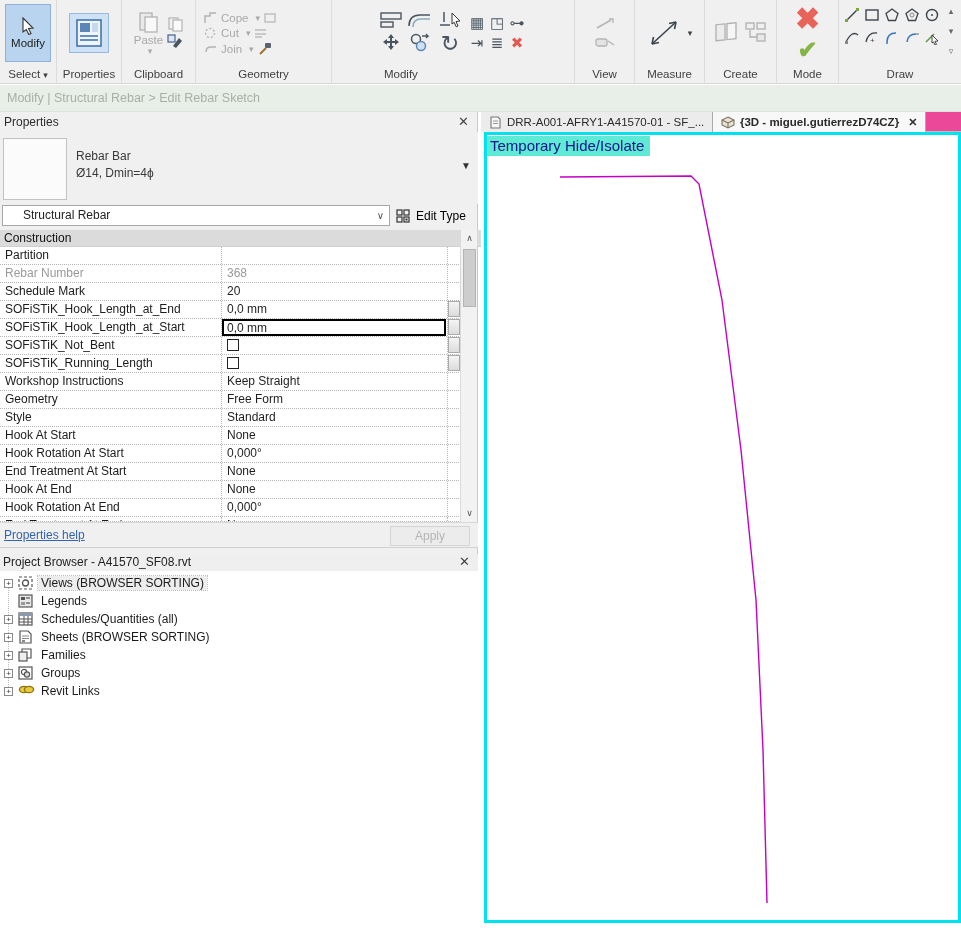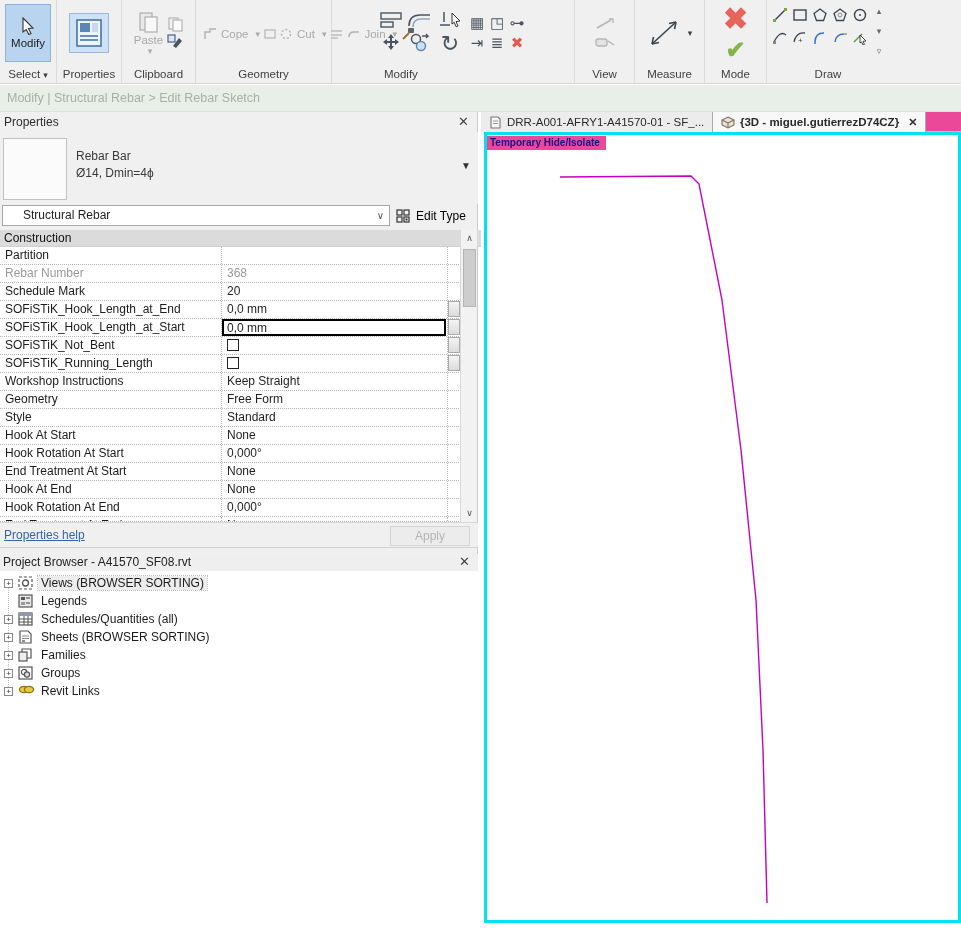--- a/index.html
+++ b/index.html
@@ -21,21 +21,21 @@
 
   .modify-big-btn { width:46px; height:58px; background:#b9d4ee; border:1px solid #8fb3d6;
     display:flex; flex-direction:column; align-items:center; justify-content:center; gap:2px; }
   .modify-big-btn span { font-size:11.5px; color:#222; }
 
   .props-btn { width:40px; height:40px; background:#cfe2f5; border:1px solid #9abadc;
     display:flex; align-items:center; justify-content:center; }
 
   .paste-btn { display:flex; flex-direction:column; align-items:center; color:#a9a9a9; font-size:11.5px; }
 
-  .geo-rows { display:flex; flex-direction:row; gap:3px; padding-top:2px; }
+  .geo-rows { display:flex; flex-direction:column; gap:3px; padding-top:2px; }
   .geo-row { display:flex; align-items:center; gap:4px; font-size:11.5px; color:#a9a9a9; }
 
   .mod-grid { display:flex; gap:6px; align-items:center; }
   .mod-col { display:flex; flex-direction:column; gap:5px; align-items:center; }
   .small-grid { display:grid; grid-template-columns:repeat(3,18px); grid-auto-rows:18px;
     gap:2px; align-items:center; justify-items:center; }
 
   .glyph { font-size:15px; color:#4a5560; line-height:1; }
   .glyph.red { color:#e05a52; }
   .big-x { font-size:30px; color:#e8645a; line-height:1; font-weight:bold; }
@@ -127,22 +127,22 @@
     background:#ec4899; border-bottom:1px solid #bdbdbd; display:flex; }
   .vtab { display:flex; align-items:center; gap:5px; padding:0 8px; height:20px;
     border-right:1px solid #ababab; background:#ececec; font-size:11.5px; color:#2a2a2a;
     white-space:nowrap; overflow:hidden; max-width:232px; }
   .vtab.active { background:#f8f8f8; font-weight:bold; }
   .vtab .tab-close { font-size:11px; font-weight:bold; color:#333; margin-left:4px; }
 
   #canvas { position:absolute; left:481px; top:132px; width:480px; height:796px; background:#fff; }
   #thi-border { position:absolute; left:3px; top:0; right:0; height:791px;
     border:3px solid #00e2ee; }
-  #thi-label { position:absolute; left:6px; top:4px; background:#ec4899; color:#14148c;
-    font-weight:bold; font-size:10px; padding:1px 6px 2px 3px; }
+  #thi-label { position:absolute; left:6px; top:4px; background:#5eead4; color:#14148c;
+    font-weight:normal; font-size:15px; padding:1px 6px 2px 3px; }
   #rebar-svg { position:absolute; left:0; top:0; width:480px; height:796px; }
   #rebar-svg path { fill:none; stroke:#c400c4; stroke-width:1.4; }
 
   svg.mini { display:block; }
 </style>
 </head>
 <body>
 
 <div id="app">
 
@@ -305,20 +305,35 @@
         <svg class="mini" width="34" height="32" viewBox="0 0 34 32">
           <line x1="5" y1="27" x2="29" y2="5" stroke="#3c444c" stroke-width="1.6"></line>
           <path d="M29 5 L22 6.5 M29 5 L27.5 12" stroke="#3c444c" stroke-width="1.6" fill="none"></path>
           <path d="M5 27 L12 25.5 M5 27 L6.5 20" stroke="#3c444c" stroke-width="1.6" fill="none"></path>
         </svg>
         <span class="dd">▾</span>
       </div>
       <div class="plabel"><span>Measure</span></div>
     </div>
 
+    <div class="rpanel" style="width:72px">
+      <div class="rpanel-content">
+        <svg class="mini" width="26" height="24" viewBox="0 0 26 24">
+          <rect x="2" y="4" width="9" height="16" fill="#ececec" stroke="#b0b0b0" stroke-width="1.3" transform="skewY(-6)"></rect>
+          <rect x="13" y="4" width="9" height="16" fill="#f6f6f6" stroke="#b0b0b0" stroke-width="1.3" transform="skewY(-6)"></rect>
+        </svg>
+        <svg class="mini" width="24" height="24" viewBox="0 0 24 24">
+          <rect x="2" y="2" width="8" height="6" fill="none" stroke="#b0b0b0" stroke-width="1.3"></rect>
+          <rect x="13" y="2" width="8" height="6" fill="none" stroke="#b0b0b0" stroke-width="1.3"></rect>
+          <path d="M6 9 V16 H13" stroke="#b0b0b0" stroke-width="1.3" fill="none"></path>
+          <rect x="13" y="13" width="8" height="7" fill="#e8e8e8" stroke="#b0b0b0" stroke-width="1.3"></rect>
+        </svg>
+      </div>
+      <div class="plabel"><span>Create</span></div>
+    </div>
 
     <div class="rpanel" style="width:62px">
       <div class="rpanel-content">
         <div class="icon-stack" style="gap:4px">
           <span class="big-x">✖</span>
           <span class="big-check">✔</span>
         </div>
       </div>
       <div class="plabel"><span>Mode</span></div>
     </div>

